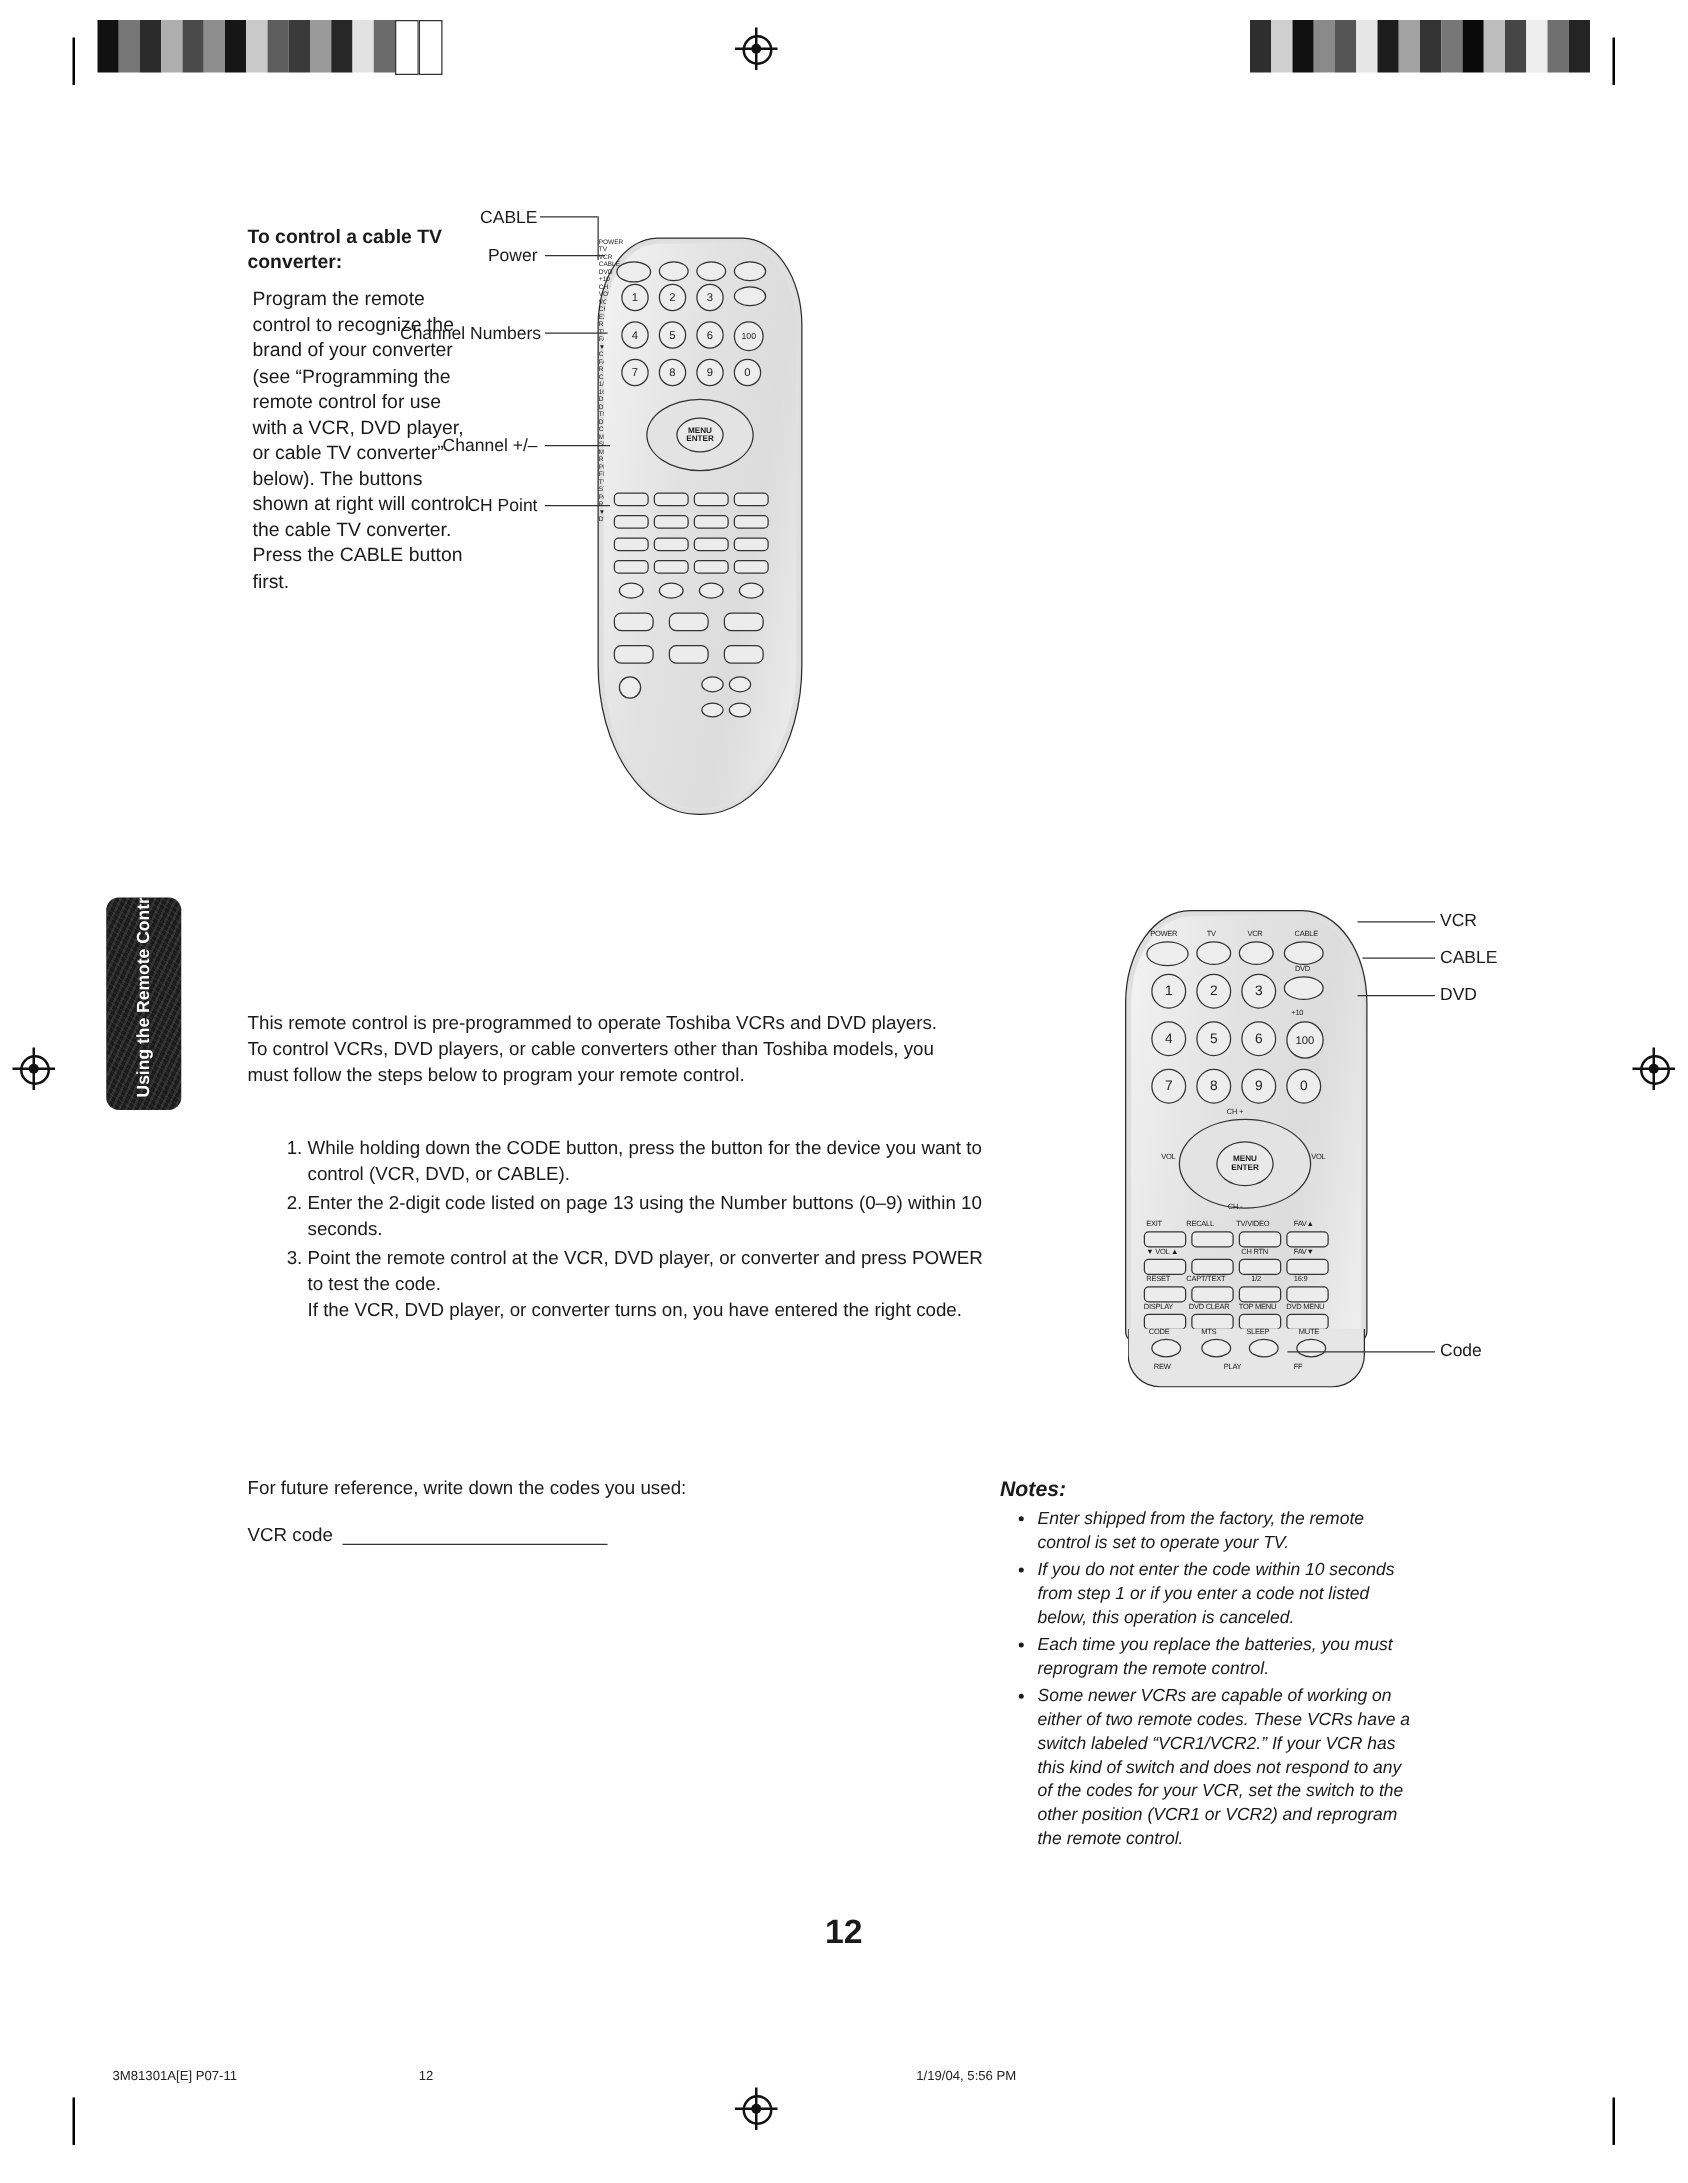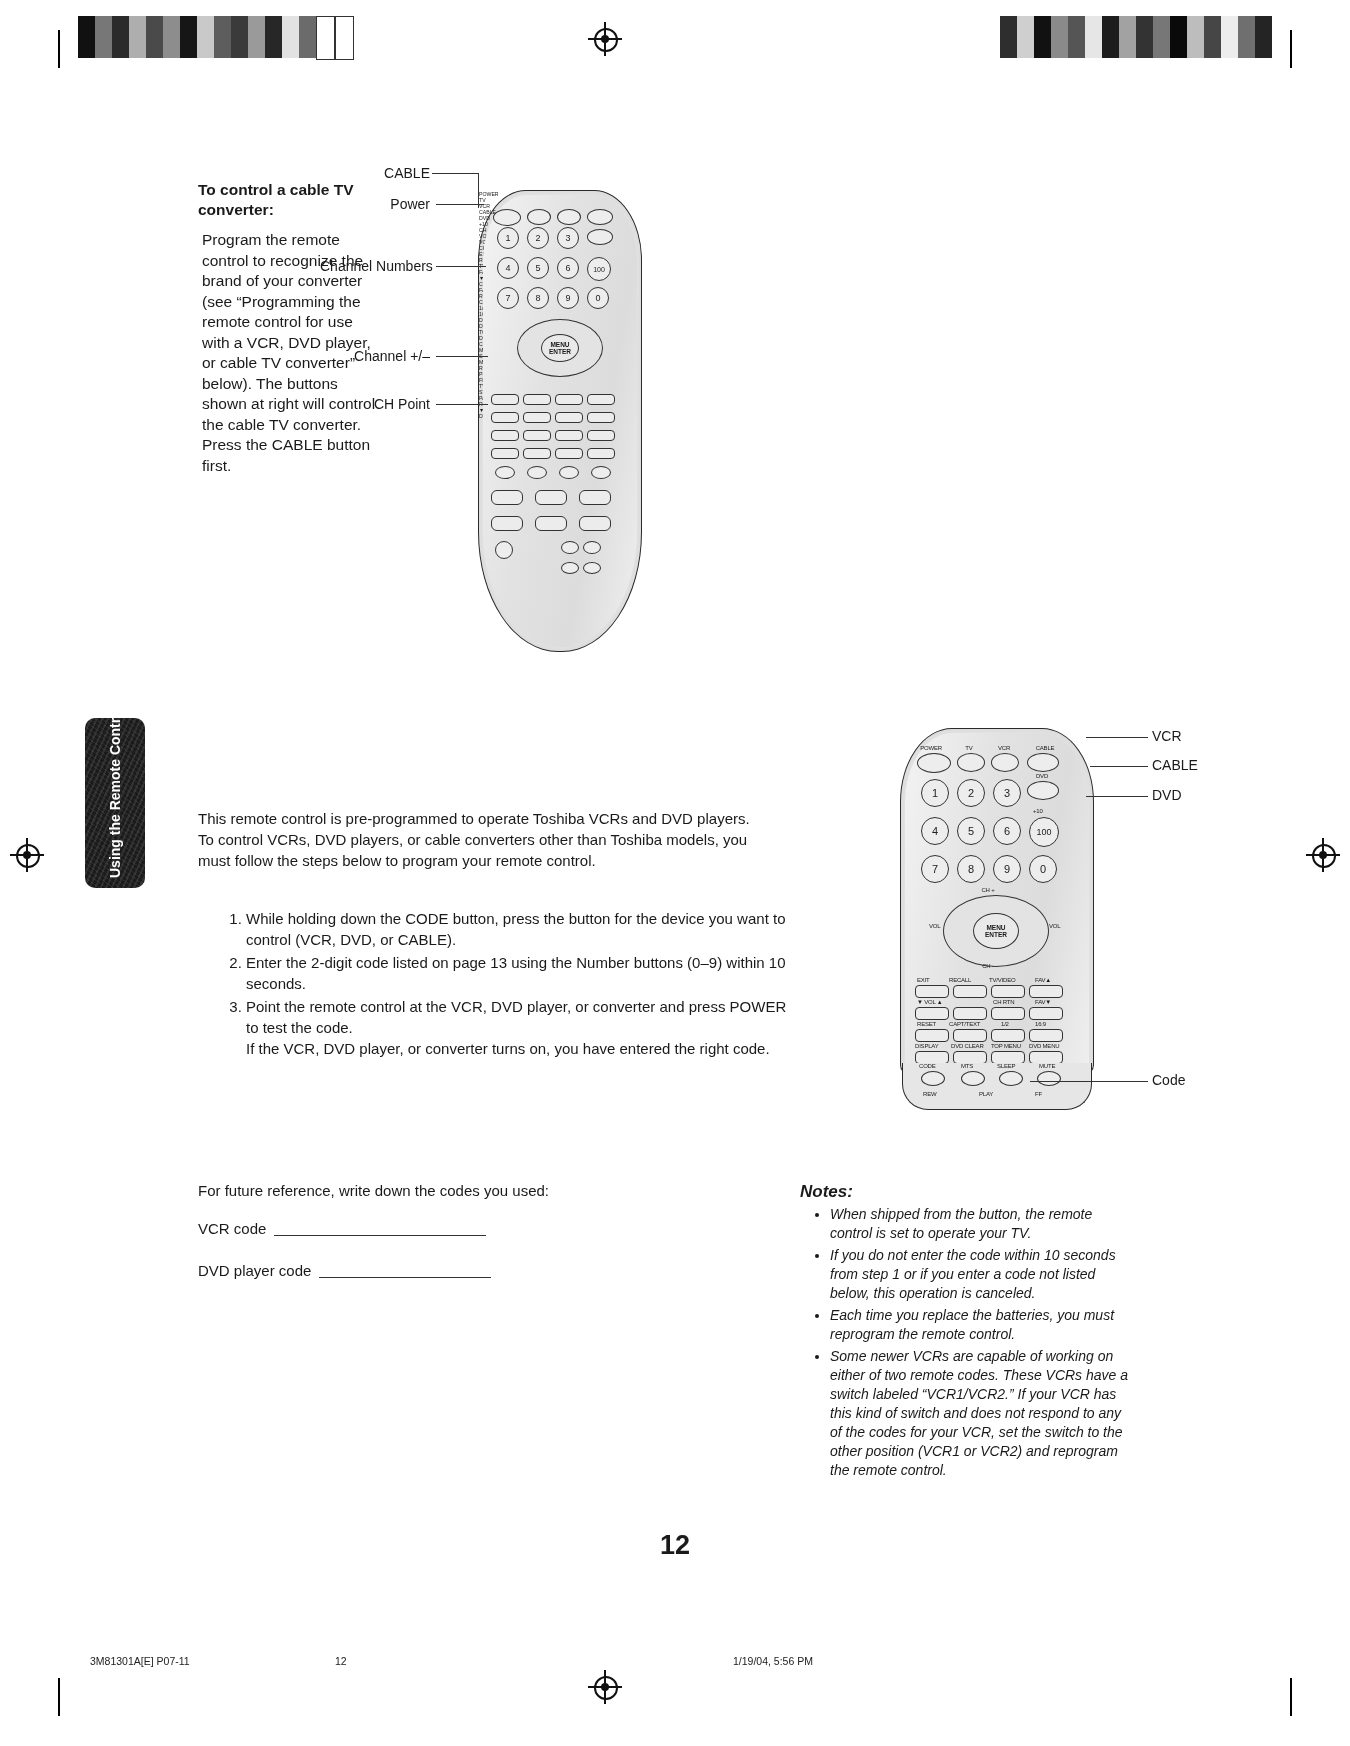--- a/index.html
+++ b/index.html
@@ -364,24 +364,20 @@
     </li>
   </ol>
 
   <div class="body-para" id="future-ref">For future reference, write down the codes you used:</div>
 
   <div class="code-lines">
     <div class="code-line">
       <span class="lbl">VCR code</span>
       <span class="rule" style="width:212px; margin-left:8px;"></span>
     </div>
-    <div class="code-line">
-      <span class="lbl">DVD player code</span>
-      <span class="rule" style="width:172px; margin-left:8px;"></span>
-    </div>
   </div>
 
   <div class="remote" style="left:900px; top:728px; width:192px; height:345px; border-radius:52px 52px 10px 10px / 74px 74px 10px 10px;">
     <div class="shade" style="border-radius:48px 48px 8px 8px / 70px 70px 8px 8px;"></div>
 
     <div class="lbl-tiny" style="left:10px; top:16px; width:40px;">POWER</div>
     <div class="lbl-tiny" style="left:56px; top:16px; width:24px;">TV</div>
     <div class="lbl-tiny" style="left:88px; top:16px; width:30px;">VCR</div>
     <div class="lbl-tiny" style="left:126px; top:16px; width:36px;">CABLE</div>
     <div class="btn-oval" style="left:16px; top:24px; width:32px; height:18px;"></div>
@@ -470,21 +466,21 @@
   <div class="callout" style="left:1152px; top:757px;">CABLE</div>
 
   <div class="leader" style="left:1086px; top:796px; width:62px;"></div>
   <div class="callout" style="left:1152px; top:787px;">DVD</div>
 
   <div class="leader" style="left:1030px; top:1081px; width:118px;"></div>
   <div class="callout" style="left:1152px; top:1072px;">Code</div>
 
   <div class="notes-title">Notes:</div>
   <ul class="notes">
-    <li>When shipped from the button, the remote control is set to operate your TV.</li>
+    <li>Enter shipped from the factory, the remote control is set to operate your TV.</li>
     <li>If you do not enter the code within 10 seconds from step 1 or if you enter a code not listed below, this operation is canceled.</li>
     <li>Each time you replace the batteries, you must reprogram the remote control.</li>
     <li>Some newer VCRs are capable of working on either of two remote codes. These VCRs have a switch labeled “VCR1/VCR2.” If your VCR has this kind of switch and does not respond to any of the codes for your VCR, set the switch to the other position (VCR1 or VCR2) and reprogram the remote control.</li>
   </ul>
 
   <div class="pageno">12</div>
   <div class="footer" id="footer-left">3M81301A[E] P07-11</div>
   <div class="footer" id="footer-pg">12</div>
   <div class="footer" id="footer-right">1/19/04, 5:56 PM</div>
 

